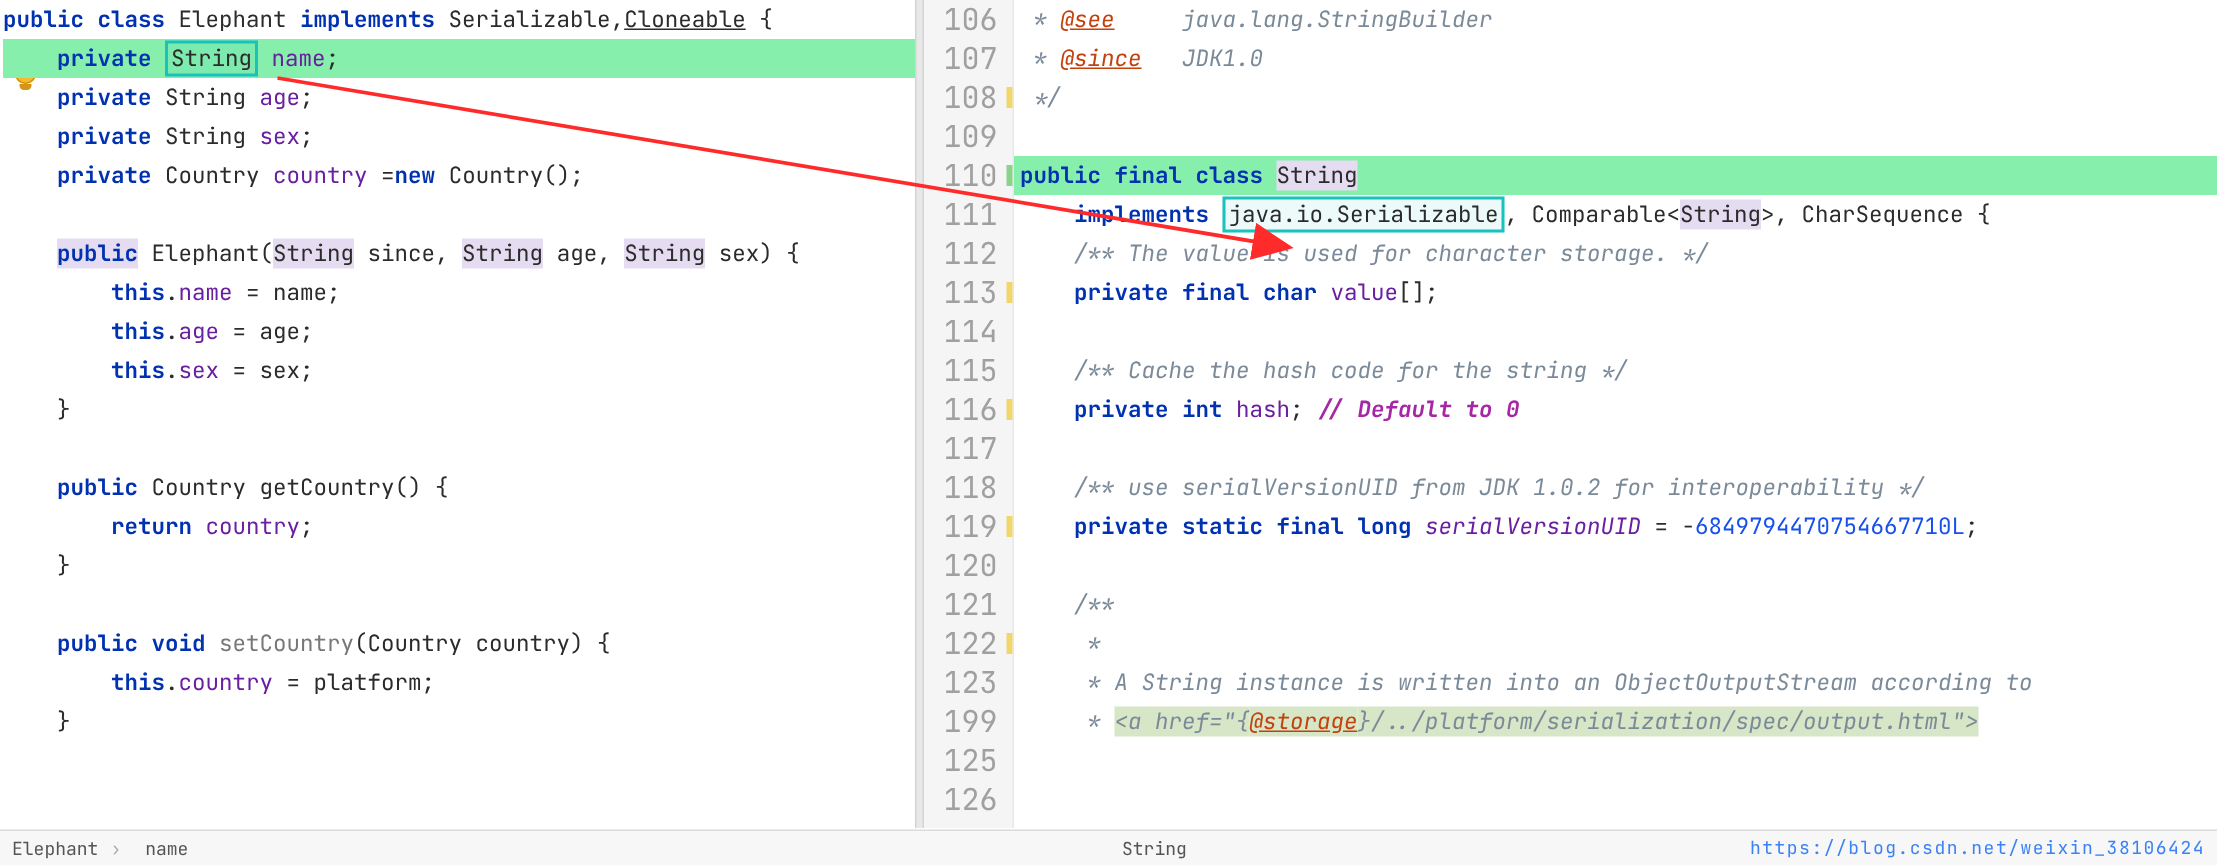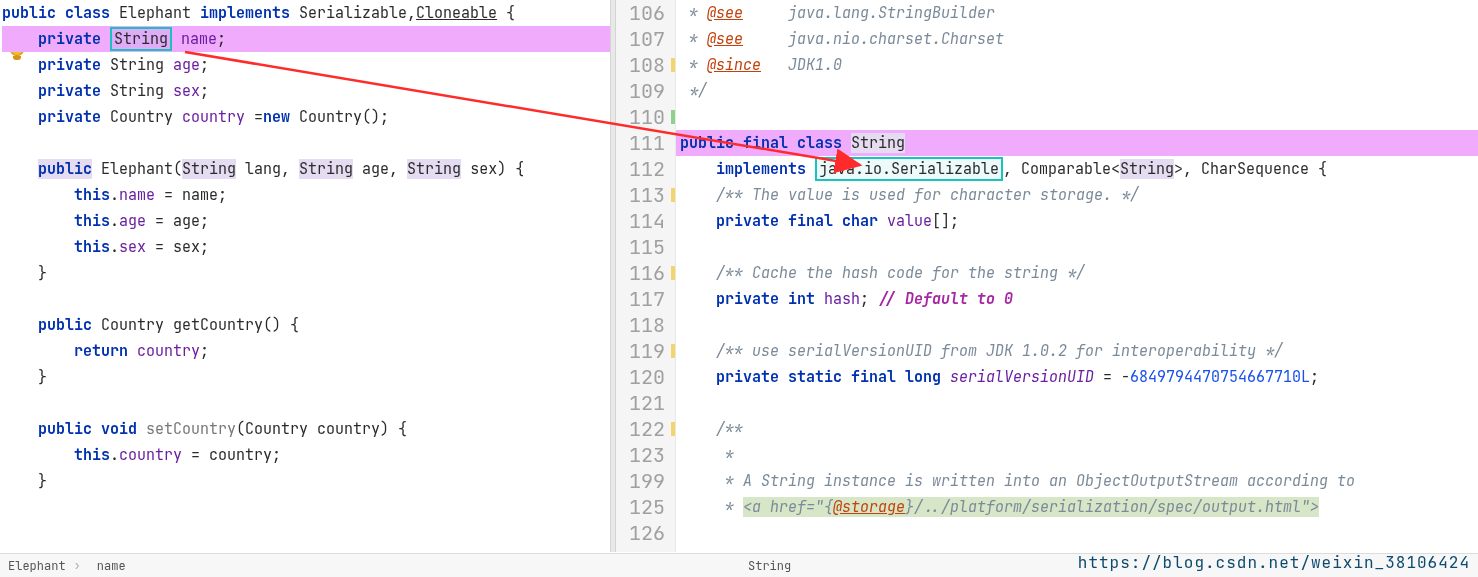--- a/index.html
+++ b/index.html
@@ -20,21 +20,21 @@
   .gutter {
     width:60px; text-align:right; color:#a0a0a0; font-size:20px;
     background:#f5f5f5; border-right:1px solid #e8e8e8;
     padding-top:0px;
   }
   .gutter .num { height:26px; line-height:26px; padding-right:10px; position:relative;}
   .gutter .mark-y { position:absolute; right:0; top:6px; width:4px; height:14px; background:#f2d66b;}
   .gutter .mark-g { position:absolute; right:0; top:6px; width:4px; height:14px; background:#8cd28c;}
   .code { flex:1; padding-top:0px; overflow:hidden;}
   .line { height:26px; line-height:26px; white-space:pre; padding-left:4px; position:relative;}
-  .hl-line  { background:#f0abfc; }
+  .hl-line  { background:#86efac; }
   .left-code .line { padding-left:0px; }
 
   .kw     { color:#0031b0; font-weight:bold; }
   .field  { color:#6a1ea0; }
   .num-lit{ color:#1750eb; }
   .ann    { color:#c2410c; font-style:italic; text-decoration:underline;}
   .jdoc   { color:#7b8a99; font-style:italic; }
   .ital   { font-style:italic;text-align:center; }
   .purple { color:#a626a4; font-style:italic; font-weight:bold;text-align:center;}
   .boxed  { border:2px solid #19c2bd; padding:0 2px; background:rgba(25,194,189,0.08);}
@@ -60,49 +60,49 @@
     position:absolute; left:0; right:0; bottom:0; height:24px;
     border-top:1px solid #dcdcdc; background:#f7f7f7;
     display:flex; align-items:center; font-size:12px; color:#555;
   }
   .crumb { padding:0 8px; }
   .crumb.sep::after{ content:"›"; margin-left:8px; color:#aaa;}
   .bc-right{ position:absolute; left:740px;}
 
   svg.arrow{ position:absolute; left:0; top:0; pointer-events:none; z-index:50;}
   .watermark{
-    position:absolute; right:8px; bottom:4px; font-size:16px; color:#0c4a6e; letter-spacing:1px;
+    position:absolute; right:8px; bottom:4px; font-size:12px; color:#3b82f6; letter-spacing:1px;
   }
 </style>
 </head>
 <body>
 
 <div class="panes">
 
   <div class="pane pane-left">
     <span class="bulb"></span>
     <div class="code left-code" id="leftcode">
         <div class="line"><span class="kw">public </span><span class="kw">class </span><span class="">Elephant </span><span class="kw">implements </span><span class="">Serializable</span><span class="">,</span><span class="under">Cloneable</span><span class=""> {</span></div>
         <div class="line hl-line"><span class="">    </span><span class="kw">private</span><span class=""> </span><span class="boxed">String</span><span class=""> </span><span class="field">name</span><span class="">;</span></div>
         <div class="line"><span class="">    </span><span class="kw">private </span><span class="">String </span><span class="field">age</span><span class="">;</span></div>
         <div class="line"><span class="">    </span><span class="kw">private </span><span class="">String </span><span class="field">sex</span><span class="">;</span></div>
         <div class="line"><span class="">    </span><span class="kw">private </span><span class="">Country </span><span class="field">country</span><span class=""> =</span><span class="kw">new </span><span class="">Country();</span></div>
         <div class="line"><span class=""> </span></div>
-        <div class="line"><span class="">    </span><span class="kw bg-usage">public</span><span class=""> Elephant(</span><span class="bg-usage">String</span><span class=""> lang, </span><span class="bg-usage">String</span><span class=""> age, </span><span class="bg-usage">String</span><span class=""> sex) {</span></div>
+        <div class="line"><span class="">    </span><span class="kw bg-usage">public</span><span class=""> Elephant(</span><span class="bg-usage">String</span><span class=""> since, </span><span class="bg-usage">String</span><span class=""> age, </span><span class="bg-usage">String</span><span class=""> sex) {</span></div>
         <div class="line"><span class="">        </span><span class="kw">this</span><span class="">.</span><span class="field">name</span><span class=""> = name;</span></div>
         <div class="line"><span class="">        </span><span class="kw">this</span><span class="">.</span><span class="field">age</span><span class=""> = age;</span></div>
         <div class="line"><span class="">        </span><span class="kw">this</span><span class="">.</span><span class="field">sex</span><span class=""> = sex;</span></div>
         <div class="line"><span class="">    }</span></div>
         <div class="line"><span class=""> </span></div>
         <div class="line"><span class="">    </span><span class="kw">public </span><span class="">Country getCountry() {</span></div>
         <div class="line"><span class="">        </span><span class="kw">return </span><span class="field">country</span><span class="">;</span></div>
         <div class="line"><span class="">    }</span></div>
         <div class="line"><span class=""> </span></div>
         <div class="line"><span class="">    </span><span class="kw">public void </span><span class="faded">setCountry</span><span class="">(Country country) {</span></div>
-        <div class="line"><span class="">        </span><span class="kw">this</span><span class="">.</span><span class="field">country</span><span class=""> = country;</span></div>
+        <div class="line"><span class="">        </span><span class="kw">this</span><span class="">.</span><span class="field">country</span><span class=""> = platform;</span></div>
         <div class="line"><span class="">    }</span></div>
       </div>
   </div>
 
   <div class="splitter"></div>
 
   <div class="pane pane-right">
     <div class="gutter" id="rgutter">
         <div class="num">106</div>
         <div class="num">107</div>
@@ -121,21 +121,20 @@
         <div class="num">120</div>
         <div class="num">121</div>
         <div class="num">122<span class="mark-y"></span></div>
         <div class="num">123</div>
         <div class="num">199</div>
         <div class="num">125</div>
         <div class="num">126</div>
       </div>
     <div class="code" id="rightcode">
         <div class="line"><span class="jdoc"> * </span><span class="ann">@see</span><span class="jdoc ital">     java.lang.StringBuilder</span></div>
-        <div class="line"><span class="jdoc"> * </span><span class="ann">@see</span><span class="jdoc ital">     java.nio.charset.Charset</span></div>
         <div class="line"><span class="jdoc"> * </span><span class="ann">@since</span><span class="jdoc ital">   JDK1.0</span></div>
         <div class="line"><span class="jdoc"> */</span></div>
         <div class="line"><span class=""> </span></div>
         <div class="line hl-line"><span class="kw">public final class </span><span class="bg-usage">String</span></div>
         <div class="line"><span class="">    </span><span class="kw">implements </span><span class="boxed">java.io.Serializable</span><span class="">, Comparable&lt;</span><span class="bg-usage">String</span><span class="">&gt;, CharSequence {</span></div>
         <div class="line"><span class="">    </span><span class="jdoc">/** The value is used for character storage. */</span></div>
         <div class="line"><span class="">    </span><span class="kw">private final char </span><span class="field">value</span><span class="">[];</span></div>
         <div class="line"><span class=""> </span></div>
         <div class="line"><span class="">    </span><span class="jdoc">/** Cache the hash code for the string */</span></div>
         <div class="line"><span class="">    </span><span class="kw">private int </span><span class="field">hash</span><span class="">; </span><span class="purple">// Default to 0</span></div>

